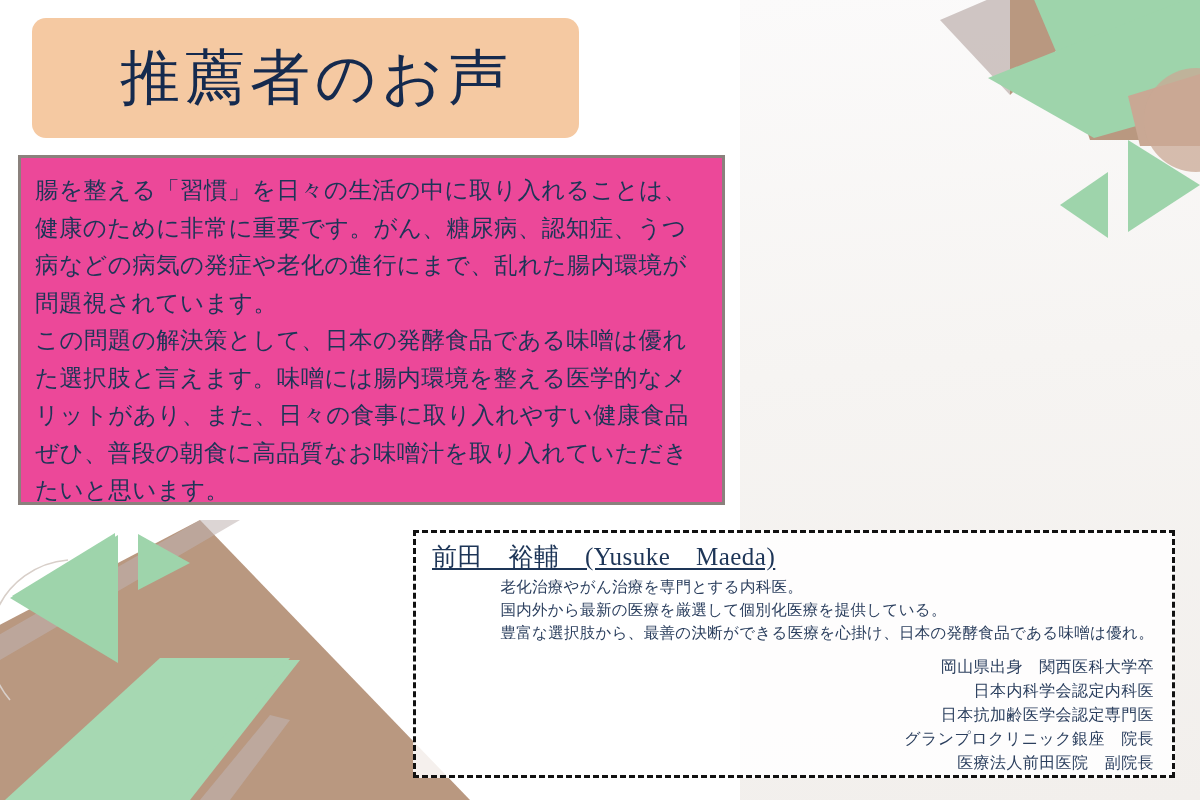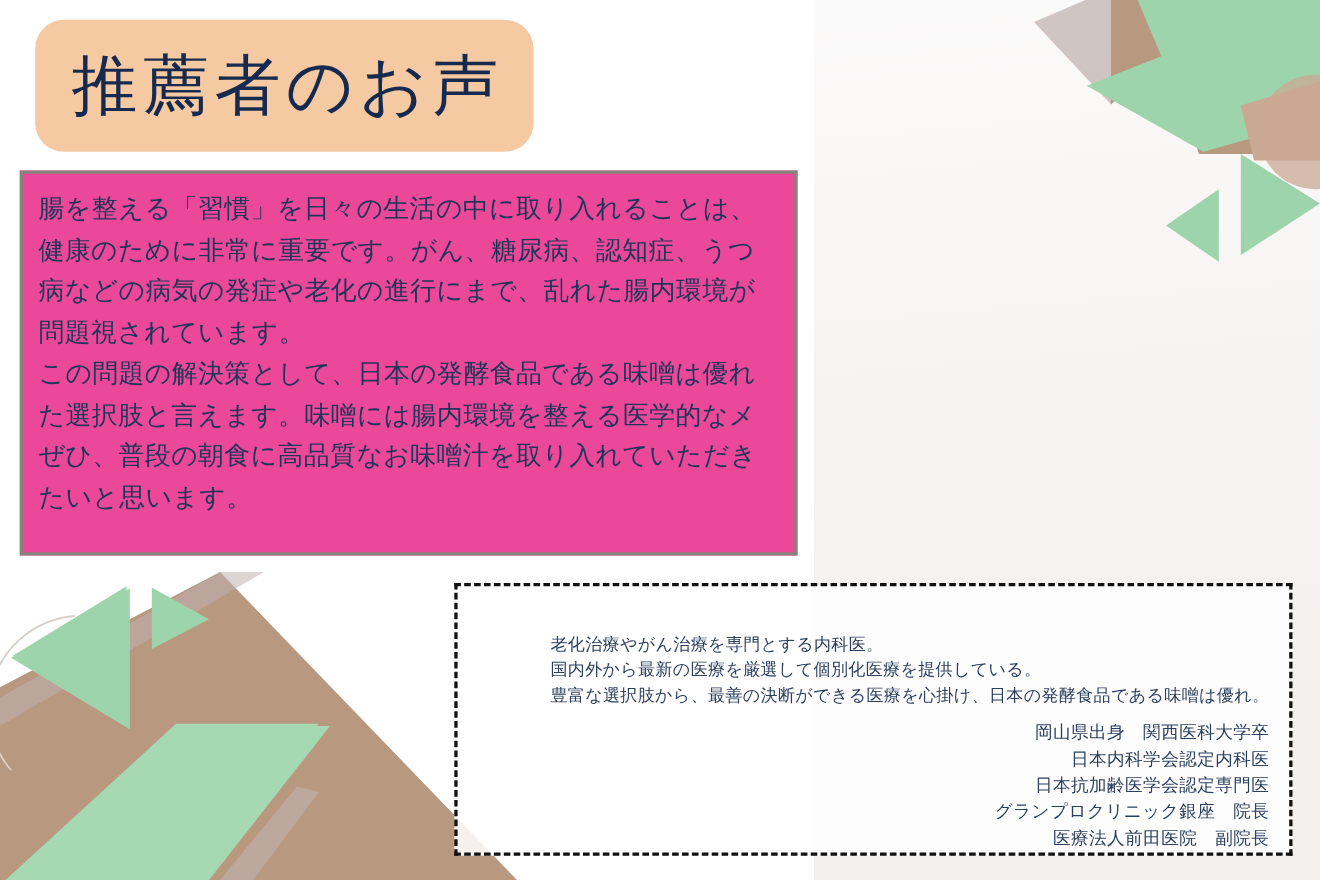--- a/index.html
+++ b/index.html
@@ -42,27 +42,28 @@
     position: absolute;
     inset: 0;
     background: linear-gradient(175deg, #fbfafa 0%, #f6f4f2 45%, #f2efec 100%);
   }
 
   
   .title-badge {
     position: absolute;
     left: 32px;
     top: 18px;
-    width: 453px;
+    width: 531px;
     height: 120px;
     background: #f5c9a2;
-    border-radius: 26px;
+    border-radius: 14px;
     display: flex;
     align-items: center;
     justify-content: center;
+    padding-left: 16px;
   }
   .title-badge .title-text {
     font-family: "Liberation Sans", "DejaVu Sans", sans-serif;
     font-size: 60px;
     line-height: 1;
     letter-spacing: 5px;
     color: #152a4e;
     font-weight: 400;
     white-space: nowrap;
     padding-left: 6px;
@@ -262,26 +263,28 @@
   </div>
 
   <div class="quote-box">
     <div class="quote-inner">
       <div class="quote-line">腸を整える「習慣」を日々の生活の中に取り入れることは、</div>
       <div class="quote-line">健康のために非常に重要です。がん、糖尿病、認知症、うつ</div>
       <div class="quote-line">病などの病気の発症や老化の進行にまで、乱れた腸内環境が</div>
       <div class="quote-line">問題視されています。</div>
       <div class="quote-line">この問題の解決策として、日本の発酵食品である味噌は優れ</div>
       <div class="quote-line">た選択肢と言えます。味噌には腸内環境を整える医学的なメ</div>
+      <div class="quote-line">リットがあり、また、日々の食事に取り入れやすい健康食品</div>
       <div class="quote-line">ぜひ、普段の朝食に高品質なお味噌汁を取り入れていただき</div>
       <div class="quote-line">たいと思います。</div>
     </div>
   </div>
 
   <div class="profile-card">
+    <div class="profile-name">前田　裕輔　(Yusuke　Maeda)</div>
 
     <div class="profile-blurb">
       <div class="b-line">老化治療やがん治療を専門とする内科医。</div>
       <div class="b-line">国内外から最新の医療を厳選して個別化医療を提供している。</div>
       <div class="b-line">豊富な選択肢から、最善の決断ができる医療を心掛け、日本の発酵食品である味噌は優れ。</div>
     </div>
 
     <div class="profile-creds">
       <div class="c-line">岡山県出身　関西医科大学卒</div>
       <div class="c-line">日本内科学会認定内科医</div>

